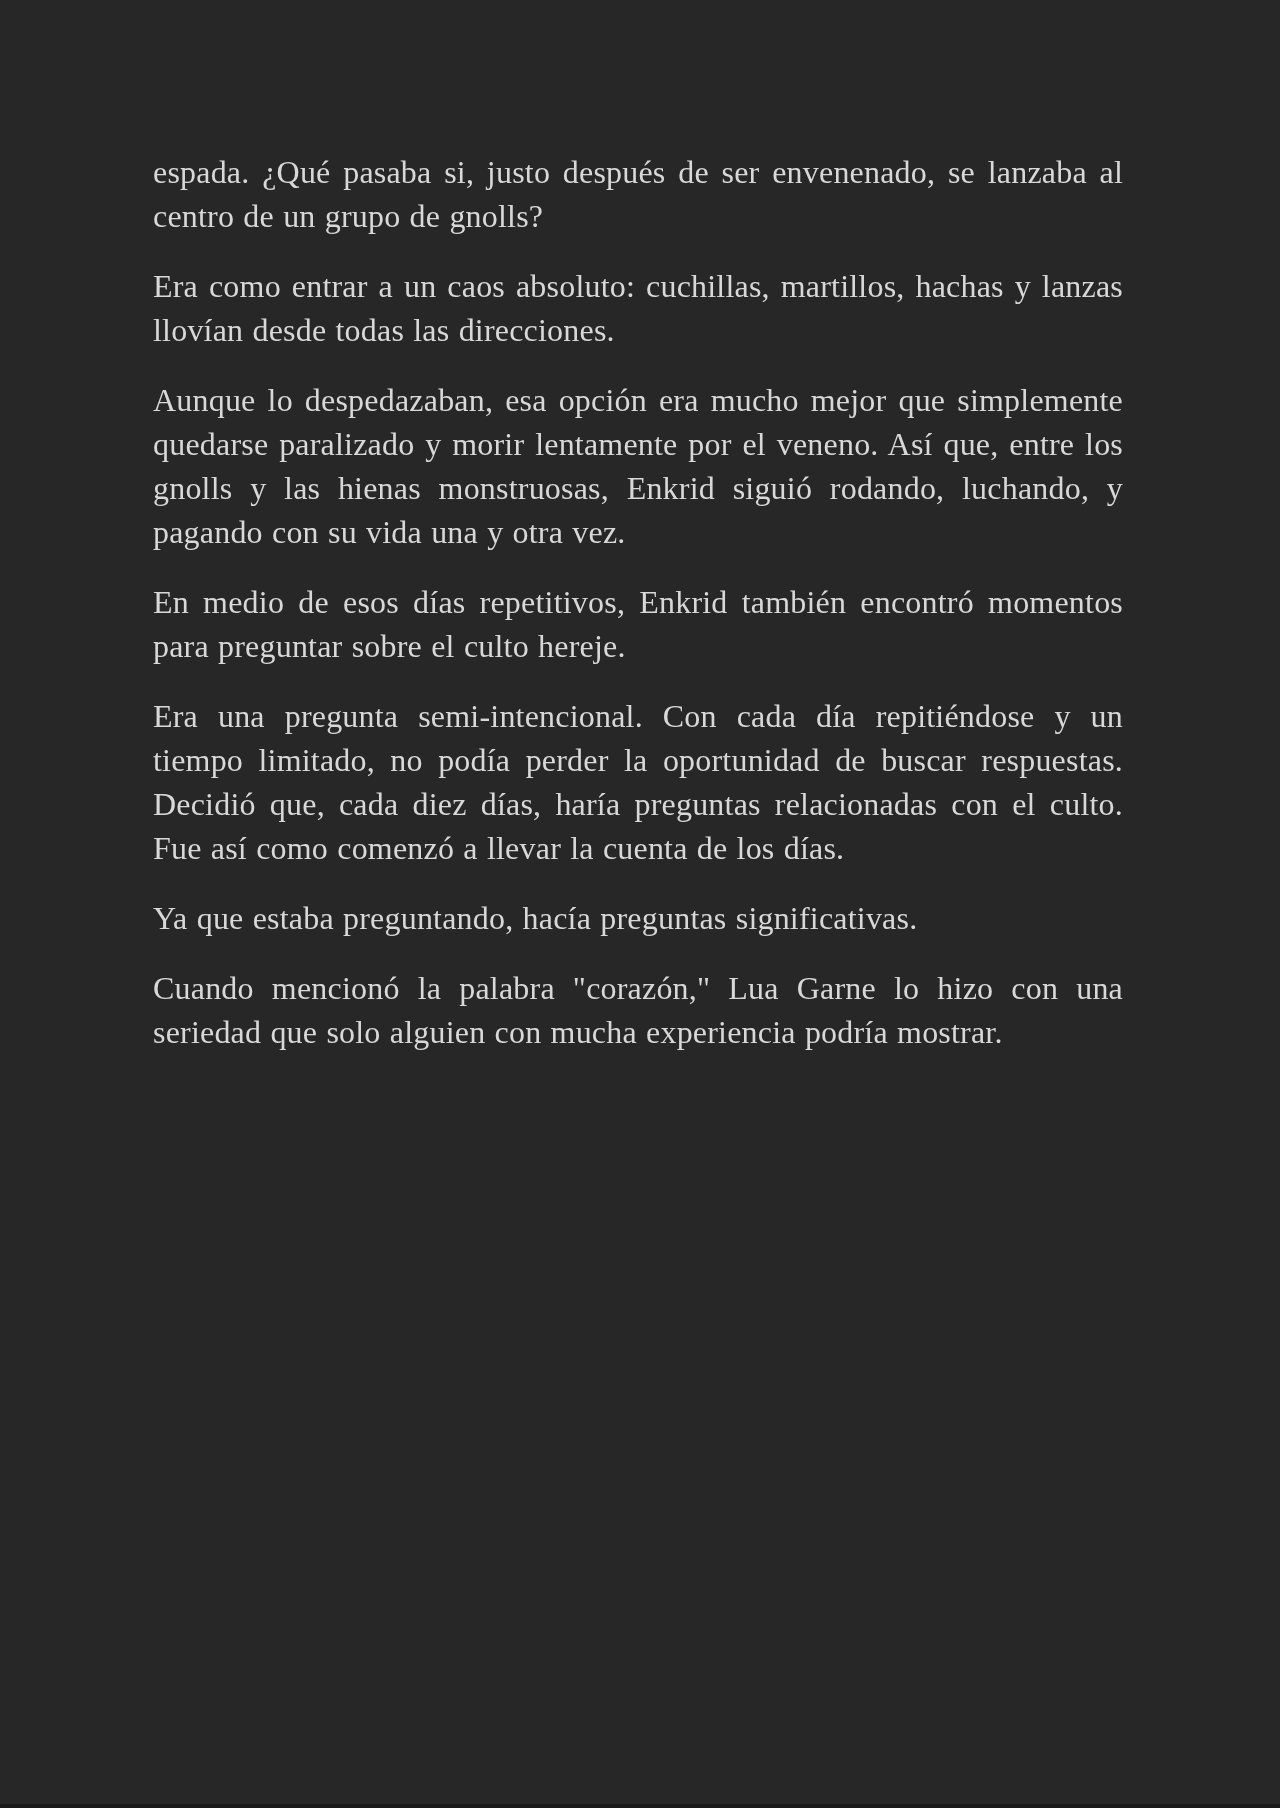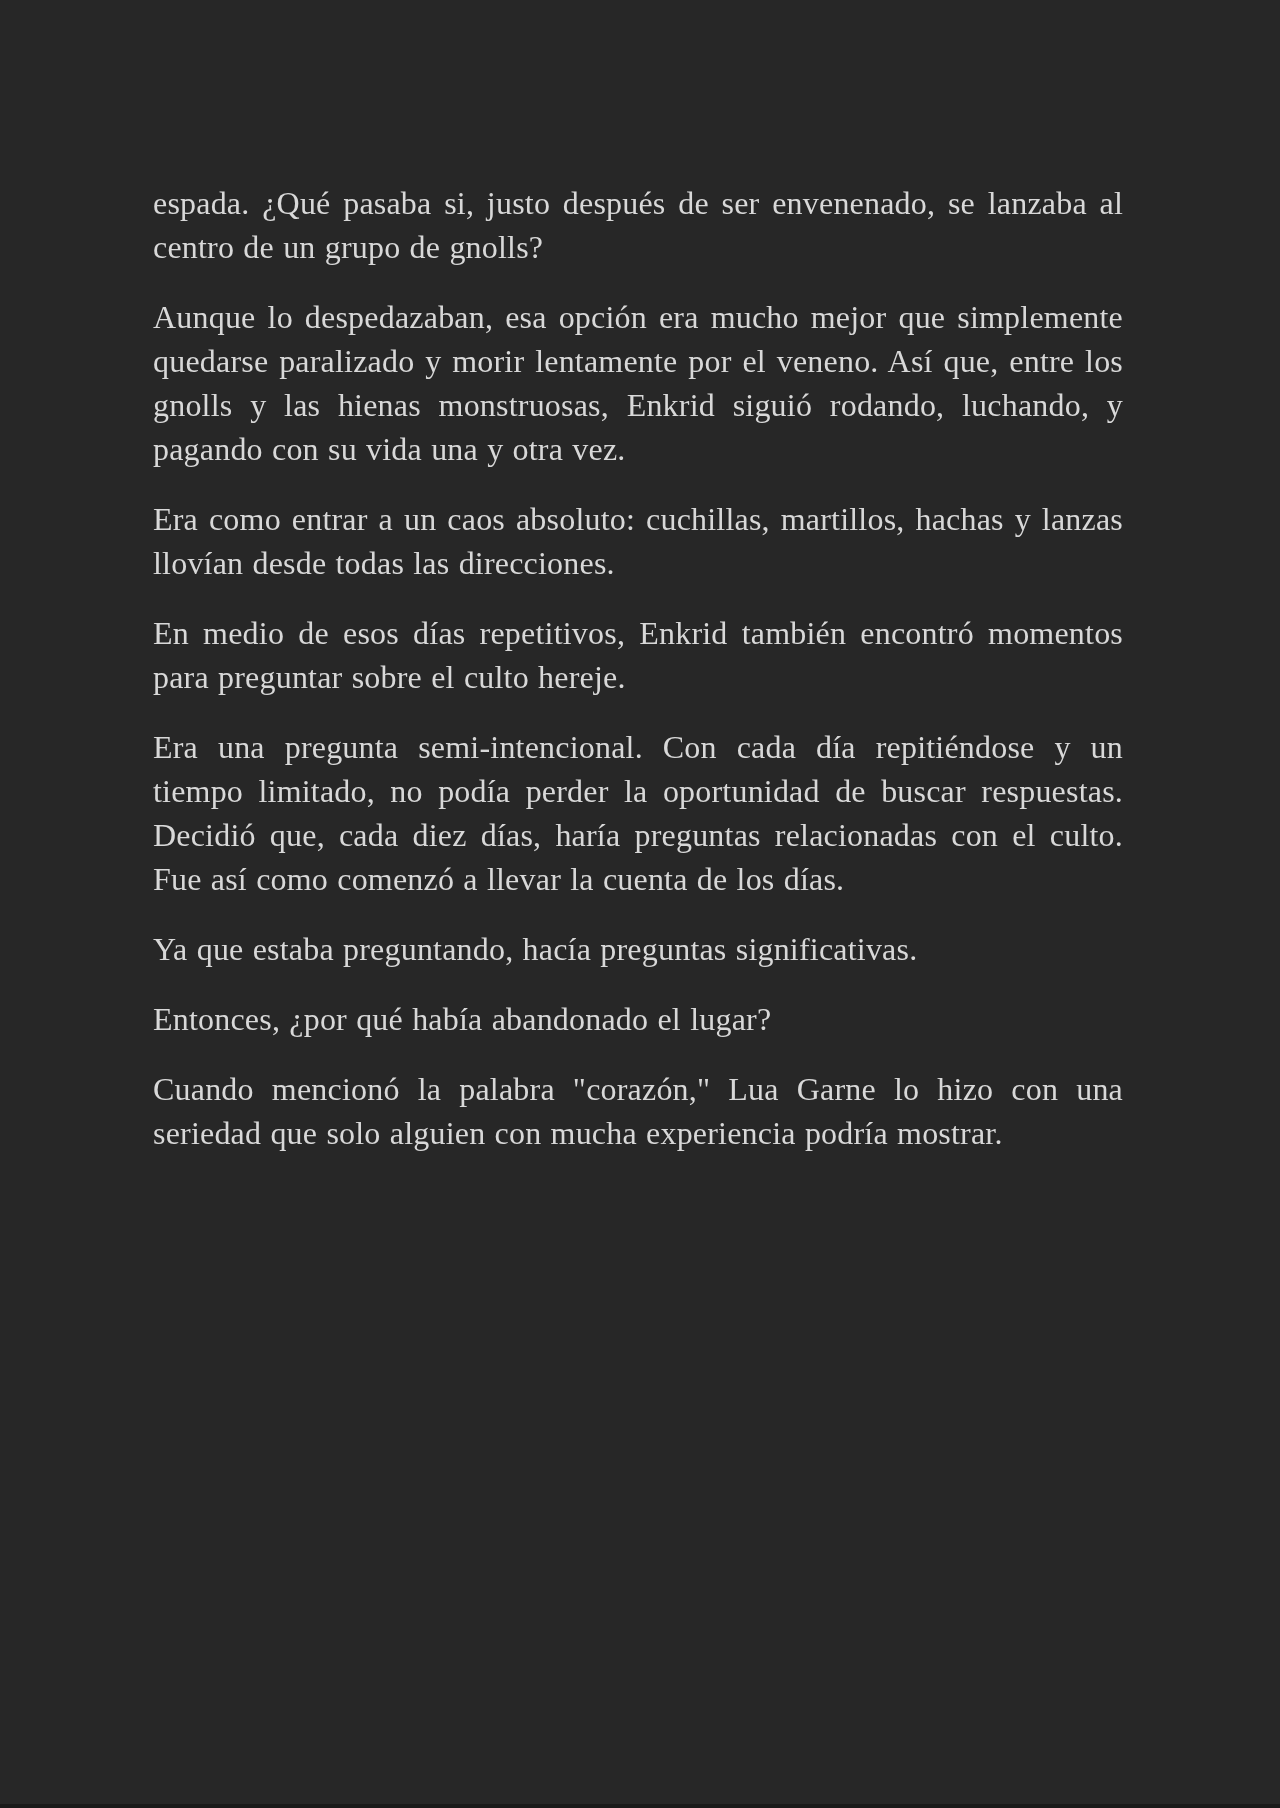--- a/index.html
+++ b/index.html
@@ -15,21 +15,20 @@
   }
   body {
     background: var(--bg);
     position: relative;
     font-family: "Liberation Serif", "DejaVu Serif", serif;
   }
   .page {
     position: absolute;
     inset: 0;
     background: var(--bg);
-    margin-top: 31px;
   }
   .text-column {
     position: absolute;
     top: 150px;
     left: 153px;
     width: 970px;
   }
   .text-column p {
     font-size: 32px;
     line-height: 44px;
@@ -47,22 +46,21 @@
     height: 4px;
     background: var(--edge);
   }
 </style>
 </head>
 <body>
 
 <div class="page">
   <div class="text-column">
     <p>espada. ¿Qué pasaba si, justo después de ser envenenado, se lanzaba al centro de un grupo de gnolls?</p>
+    <p>Era como entrar a un caos absoluto: cuchillas, martillos, hachas y lanzas llovían desde todas las direcciones.</p>
     <p>Aunque lo despedazaban, esa opción era mucho mejor que simplemente quedarse paralizado y morir lentamente por el veneno. Así que, entre los gnolls y las hienas monstruosas, Enkrid siguió rodando, luchando, y pagando con su vida una y otra vez.</p>
-    <p>Era como entrar a un caos absoluto: cuchillas, martillos, hachas y lanzas llovían desde todas las direcciones.</p>
     <p>En medio de esos días repetitivos, Enkrid también encontró momentos para preguntar sobre el culto hereje.</p>
     <p>Era una pregunta semi-intencional. Con cada día repitiéndose y un tiempo limitado, no podía perder la oportunidad de buscar respuestas. Decidió que, cada diez días, haría preguntas relacionadas con el culto. Fue así como comenzó a llevar la cuenta de los días.</p>
     <p>Ya que estaba preguntando, hacía preguntas significativas.</p>
-    <p>Entonces, ¿por qué había abandonado el lugar?</p>
     <p>Cuando mencionó la palabra "corazón," Lua Garne lo hizo con una seriedad que solo alguien con mucha experiencia podría mostrar.</p>
   </div>
   <div class="bottom-edge"></div>
 </div>
 
 </body></html>

